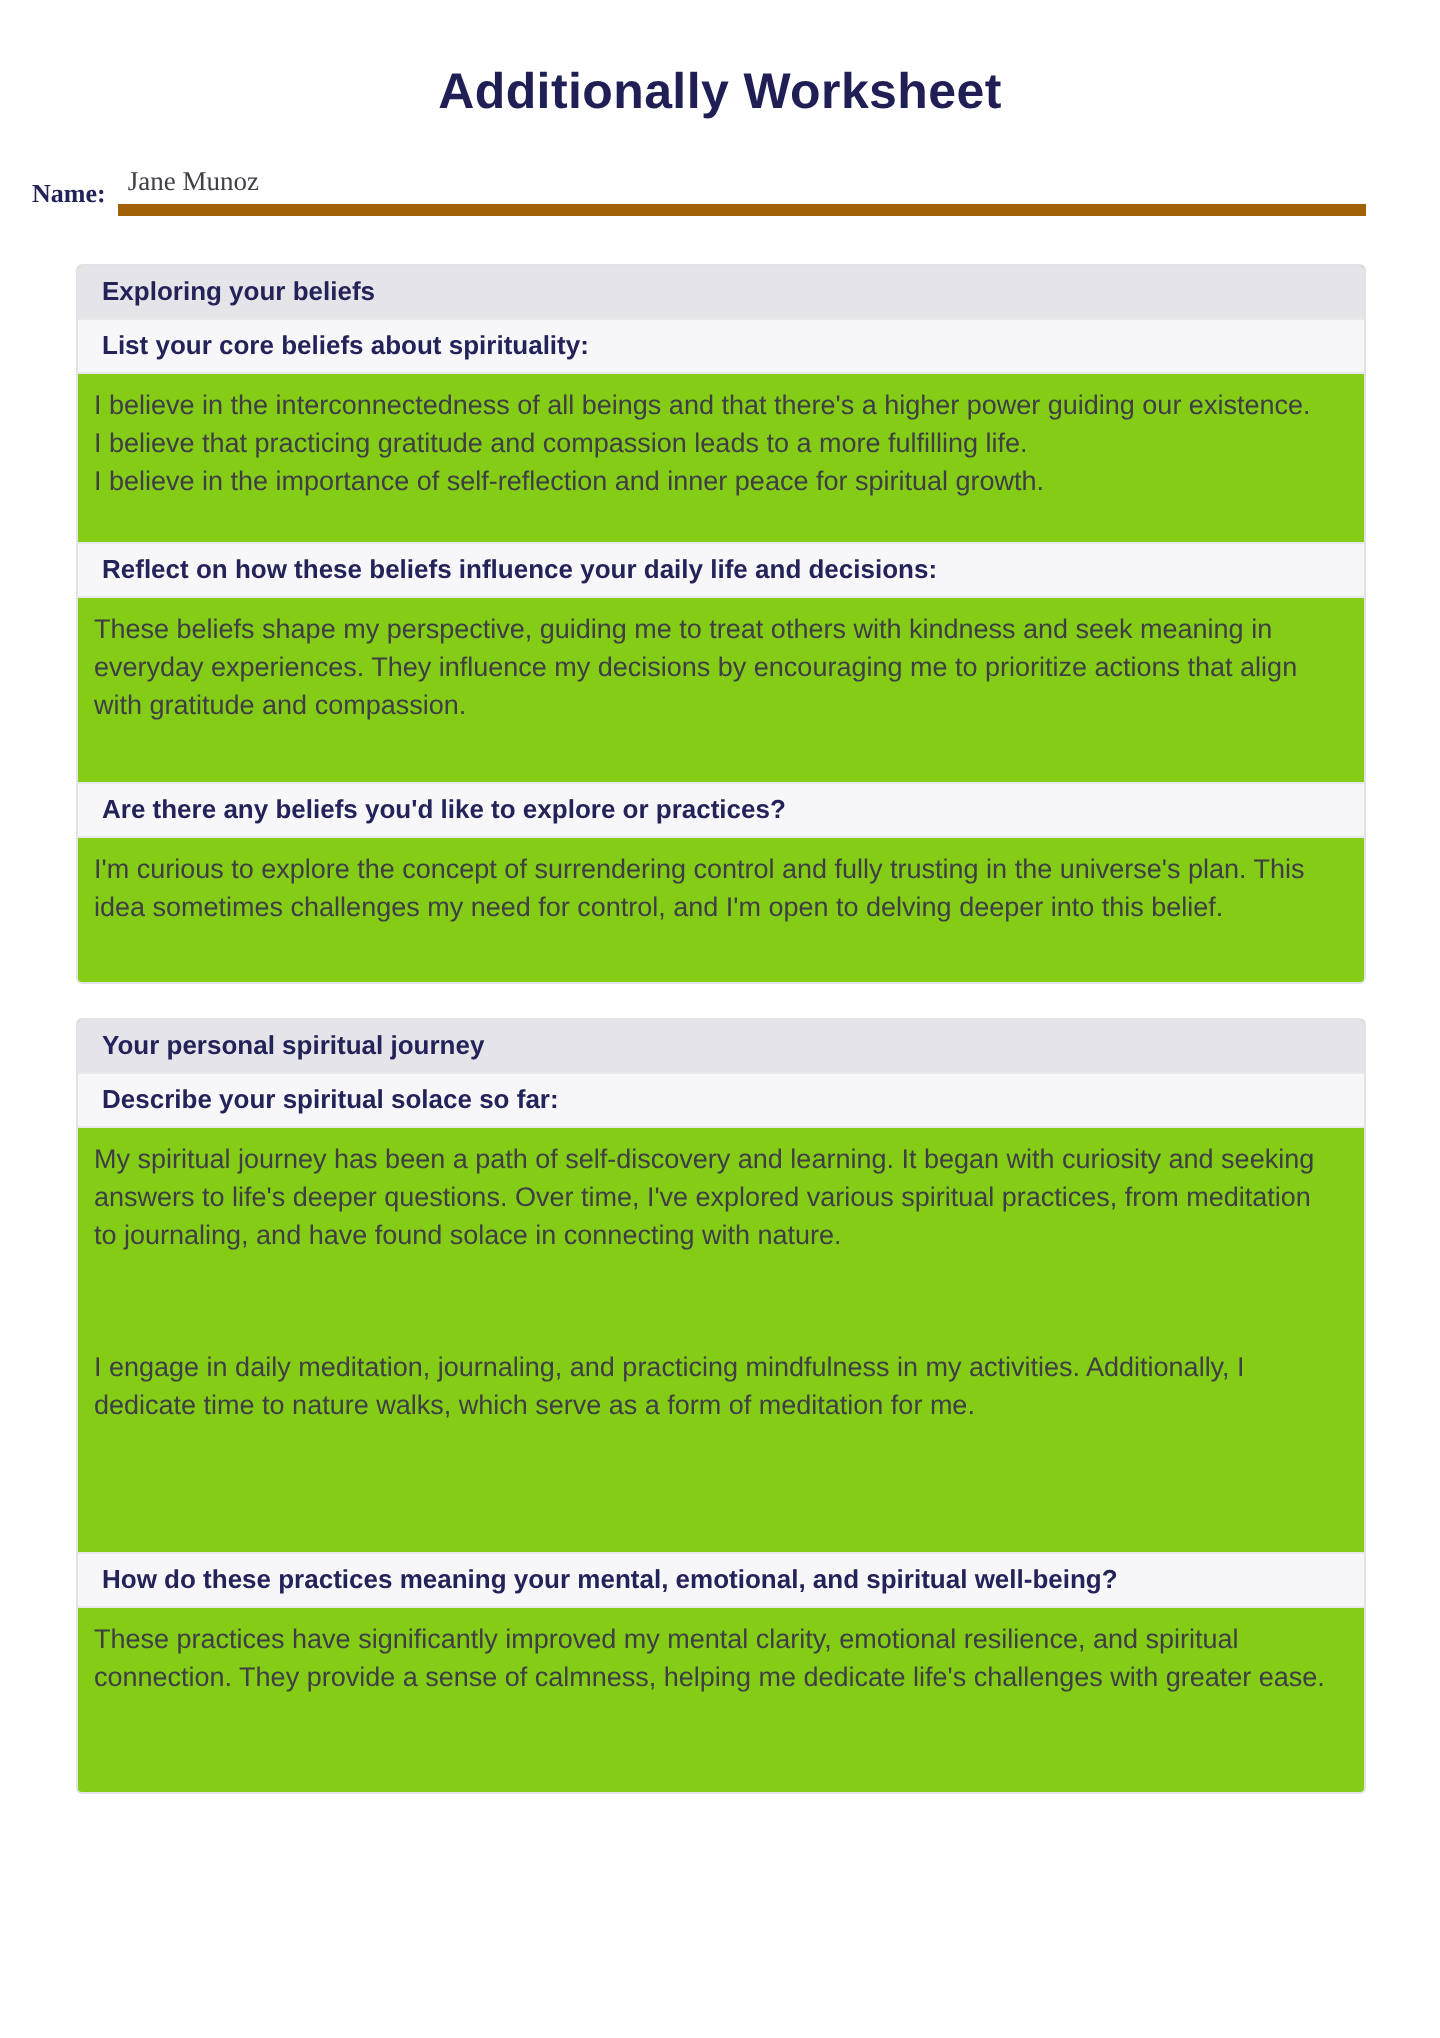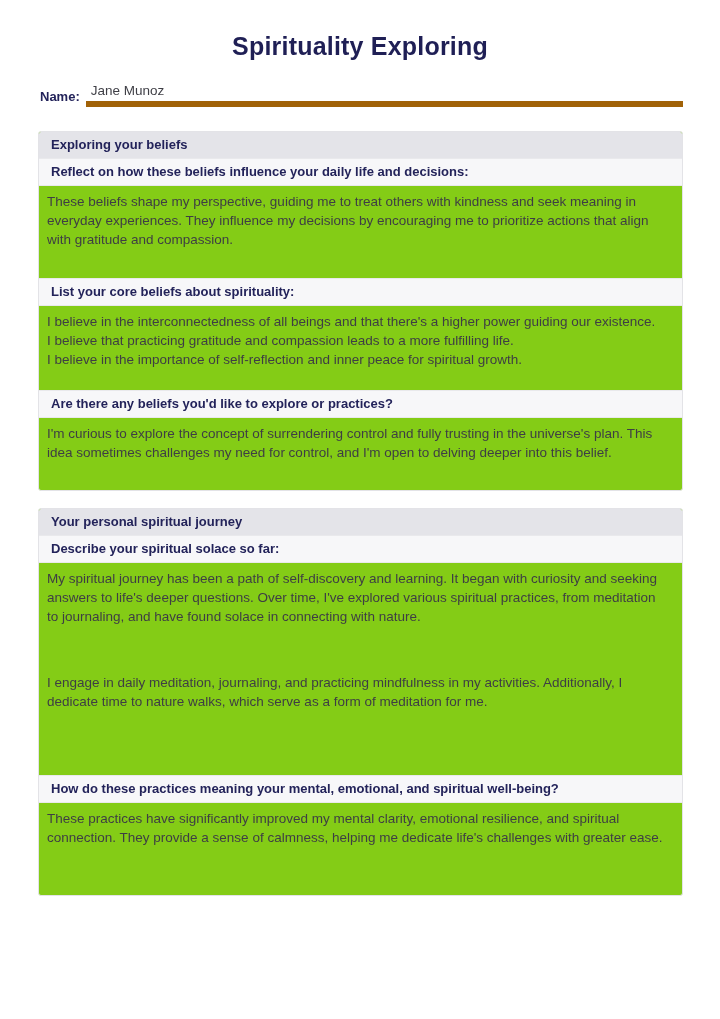--- a/index.html
+++ b/index.html
@@ -14,23 +14,24 @@
   .doc-title {
     margin: 32px 0 0 0;
     text-align: center;
     font-size: 25px;
     font-weight: bold;
     letter-spacing: 0.2px;
     color: #1f1f55;
   }
   .meta-row {
     display: flex;
-    margin: 22px 37px 0 40px;
+    margin: 22px 37px 0 16px;
     gap: 16px;
     align-items: flex-start;
+    font-family: Liberation Serif, serif;
   }
   .meta-field { flex: 1; display: flex; align-items: flex-end; min-width: 0; }
   .meta-label {
     font-weight: bold;
     font-size: 13px;
     color: #23235a;
     padding-bottom: 3px;
     white-space: nowrap;
   }
   .meta-value {
@@ -71,44 +72,44 @@
     padding: 6px 14px 6px 8px;
     font-size: 13.5px;
     line-height: 1.42;
     color: #3e3e44;
     white-space: pre-line;
   }
 </style>
 </head>
 <body>
 
-<h1 class="doc-title">Spirituality Exploring</h1>
+<h1 class="doc-title">Additionally Worksheet</h1>
 
 <div class="meta-row">
   <div class="meta-field">
     <span class="meta-label">Name:</span>
     <span class="meta-value">Jane Munoz</span>
   </div>
 </div>
 
 <div class="sections">
 
   <div class="section">
     <div class="section-header">Exploring your beliefs</div>
 
     <div>
-      <div class="qa-question">Reflect on how these beliefs influence your daily life and decisions:</div>
-      <div class="qa-answer" style="min-height:92px">These beliefs shape my perspective, guiding me to treat others with kindness and seek meaning in everyday experiences. They influence my decisions by encouraging me to prioritize actions that align with gratitude and compassion.</div>
-    </div>
-
-    <div>
       <div class="qa-question">List your core beliefs about spirituality:</div>
       <div class="qa-answer" style="min-height:84px">I believe in the interconnectedness of all beings and that there's a higher power guiding our existence.
 I believe that practicing gratitude and compassion leads to a more fulfilling life.
 I believe in the importance of self-reflection and inner peace for spiritual growth.</div>
+    </div>
+
+    <div>
+      <div class="qa-question">Reflect on how these beliefs influence your daily life and decisions:</div>
+      <div class="qa-answer" style="min-height:92px">These beliefs shape my perspective, guiding me to treat others with kindness and seek meaning in everyday experiences. They influence my decisions by encouraging me to prioritize actions that align with gratitude and compassion.</div>
     </div>
 
     <div>
       <div class="qa-question">Are there any beliefs you'd like to explore or practices?</div>
       <div class="qa-answer" style="min-height:72px">I'm curious to explore the concept of surrendering control and fully trusting in the universe's plan. This idea sometimes challenges my need for control, and I'm open to delving deeper into this belief.</div>
     </div>
   </div>
 
   <div class="section">
     <div class="section-header">Your personal spiritual journey</div>

